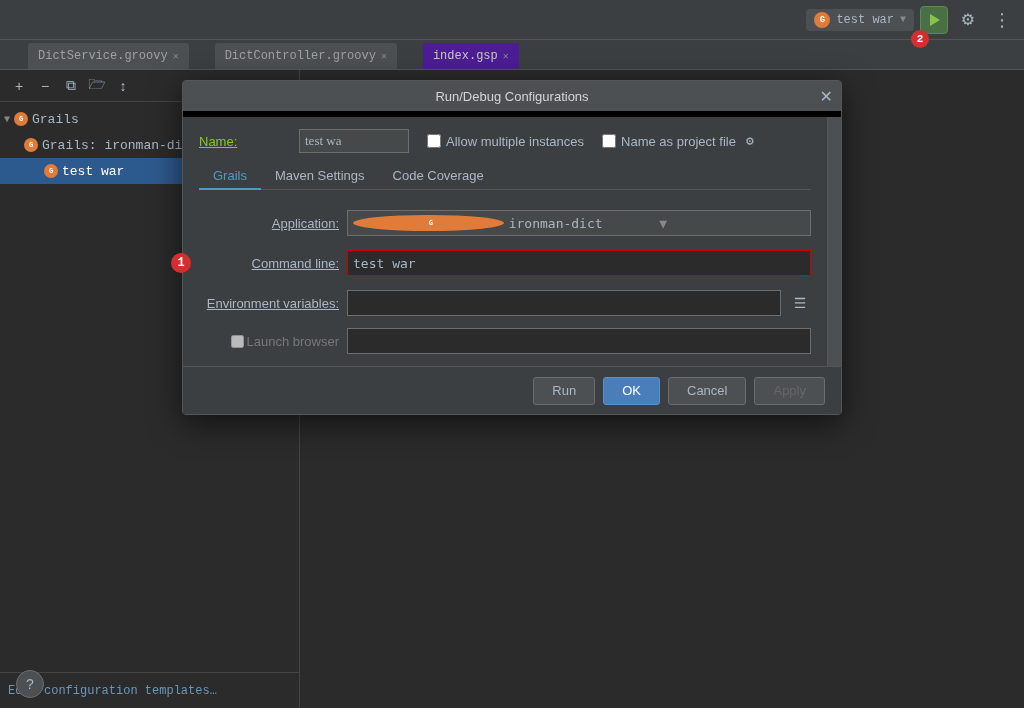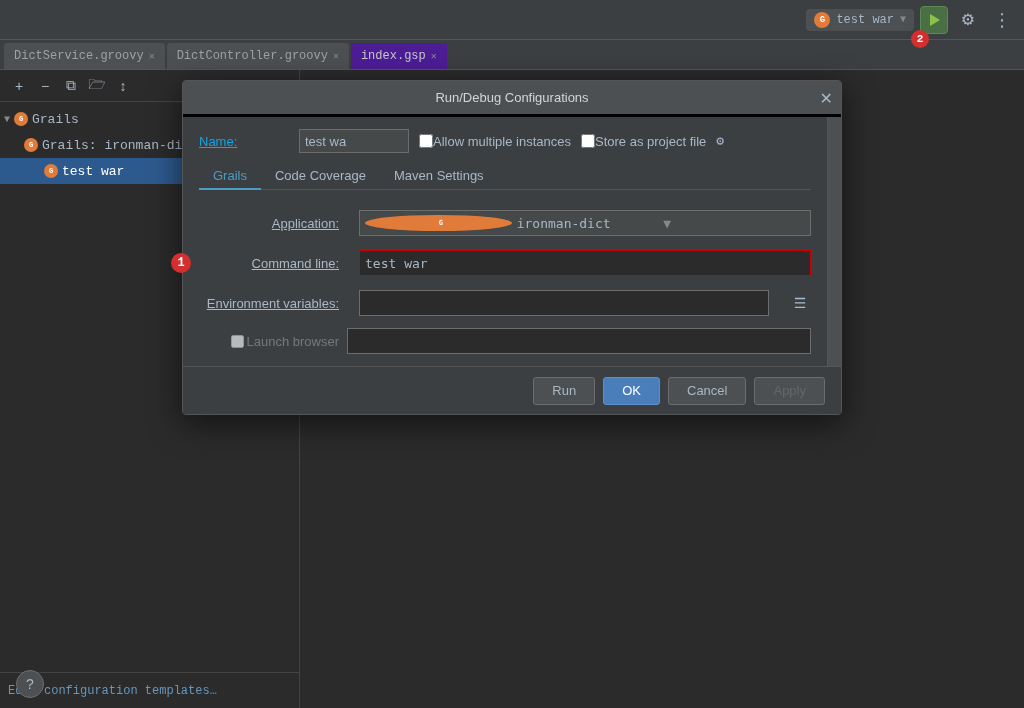--- a/index.html
+++ b/index.html
@@ -83,20 +83,21 @@
       height: 26px;
       padding: 0 10px;
       font-size: 12px;
       color: #a0a0a0;
       display: flex; align-items: center; gap: 5px;
       border-top-left-radius: 3px;
       border-top-right-radius: 3px;
       cursor: pointer;
       background: #4c5052;
       margin-right: 2px;
+      margin-left: 24px;
     }
     .editor-tab.active {
       background: #4c1d95;
       color: #c8c8c8;
     }
     .tab-close {
       font-size: 10px;
       color: #888;
     }
 
@@ -191,21 +192,21 @@
       flex-direction: column;
       box-shadow: 0 8px 32px rgba(0,0,0,0.6);
     }
     .dialog-title-bar {
       height: 36px;
       background: #4c5052;
       display: flex;
       align-items: center;
       justify-content: center;
       position: relative;
-      border-bottom: 3px solid #000000;
+      border-bottom: 6px solid #000000;
       border-radius: 3px 3px 0 0;
     }
     .dialog-title {
       font-size: 13px;
       color: #d4d4d4;
       font-weight: normal;
       font-family: Arial, sans-serif;
     }
     .dialog-close {
       position: absolute;
@@ -226,44 +227,46 @@
       gap: 10px;
     }
 
     
     .name-row {
       display: flex;
       align-items: center;
       gap: 10px;
     }
     .field-label {
-      color: #0ea5e9;
+      color: #84cc16;
       font-family: Arial, sans-serif;
       font-size: 13px;
       white-space: nowrap;
       min-width: 90px;
     }
     .field-label.underline-n { text-decoration: underline; text-decoration-style: solid; }
     .name-input {
       width: 110px;
       background: #45494a;
       border: 1px solid #6d6d6d;
       color: #a9b7c6;
       padding: 2px 5px;
       font-size: 13px;
-      font-family: Liberation Sans, sans-serif;
+      font-family: Liberation Serif, serif;
       height: 24px;
       outline: none;
     }
     .checkbox-label {
       display: flex;
       align-items: center;
+      gap: 5px;
       font-family: Arial, sans-serif;
       font-size: 13px;
       color: #a9b7c6;
+      margin-left: 8px;
     }
     .checkbox-label input[type=checkbox] {
       width: 14px; height: 14px;
       cursor: pointer;
     }
 
     
     .dialog-tabs {
       display: flex;
       gap: 0;
@@ -282,21 +285,21 @@
     .dialog-tab.active {
       color: #4a9cc2;
       border-bottom: 2px solid #4a9cc2;
     }
 
     
     .form-row {
       display: flex;
       align-items: center;
       min-height: 30px;
-      gap: 20px;
+      gap: 8px;
     }
     .form-row-label {
       min-width: 140px;
       font-family: Arial, sans-serif;
       font-size: 13px;
       color: #a9b7c6;
       text-align: right;
     }
     .form-row-label.underline-a { text-decoration: underline; }
     .form-row-label.underline-c { text-decoration: underline; }
@@ -561,34 +564,34 @@
 
             <div class="name-row">
               <span class="field-label underline-n">Name:</span>
               <input type="text" class="name-input" value="test wa" style="">
               <label class="checkbox-label">
                 <input type="checkbox" style="">
                 <span>Allow multiple instances</span>
               </label>
               <label class="checkbox-label">
                 <input type="checkbox" style="">
-                <span>Store as project file</span>
+                <span>Name as project file</span>
               </label>
               <span style="cursor:pointer; color:#a9b7c6;">⚙</span>
             </div>
 
             <div class="dialog-tabs">
               <div class="dialog-tab active">
                 <span>Grails</span>
               </div>
               <div class="dialog-tab">
-                <span>Code Coverage</span>
+                <span>Maven Settings</span>
               </div>
               <div class="dialog-tab">
-                <span>Maven Settings</span>
+                <span>Code Coverage</span>
               </div>
             </div>
 
             <div class="form-row">
               <span class="form-row-label underline-a">Application:</span>
               <div class="app-select">
                 <span class="app-select-icon">G</span>
                 <span>ironman-dict</span>
                 <span class="chevron-down">▼</span>
               </div>

